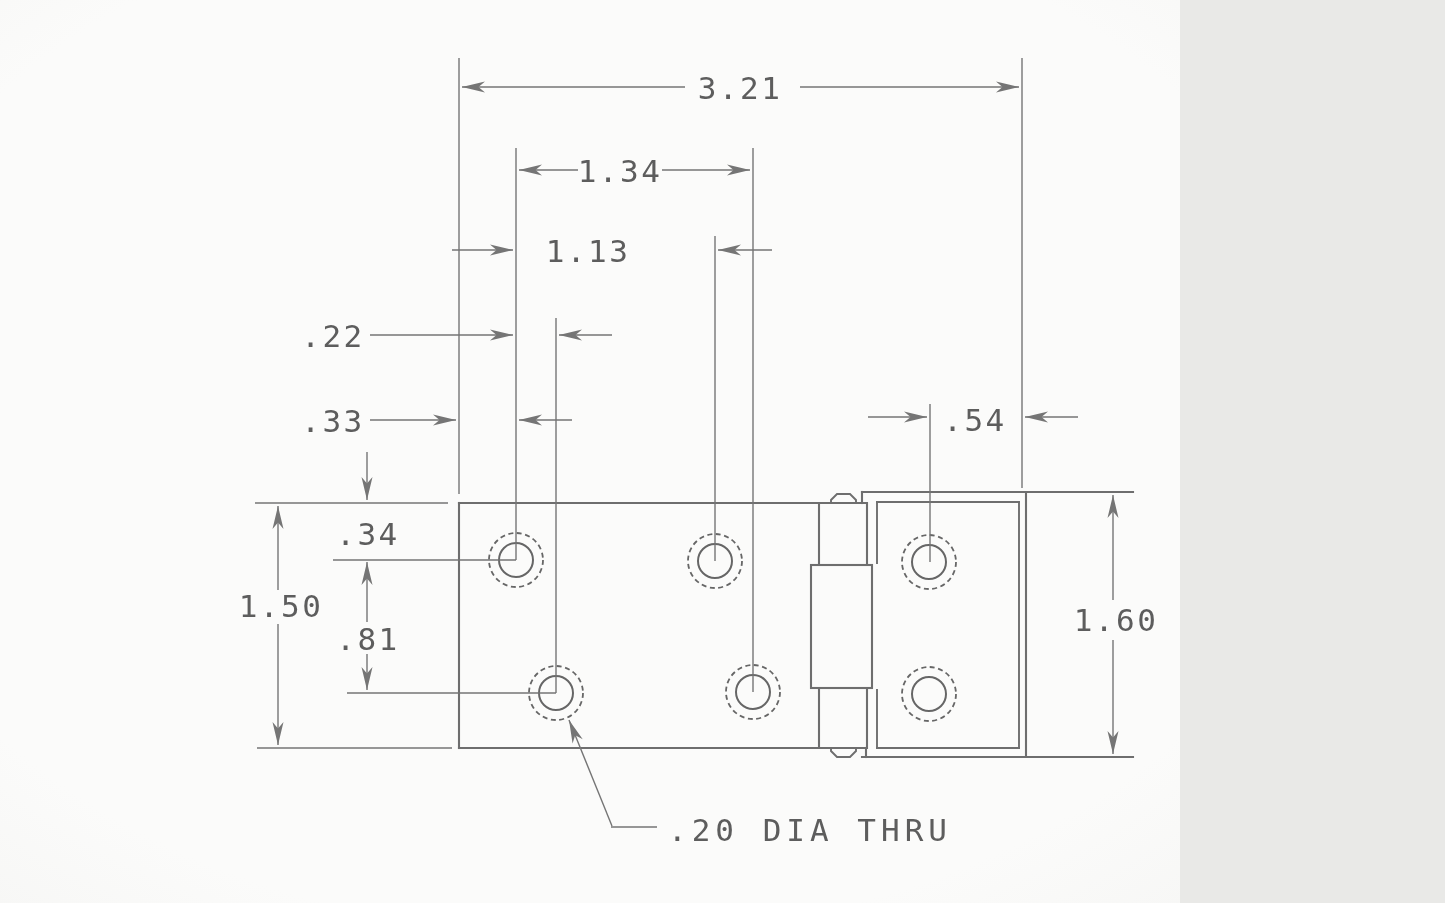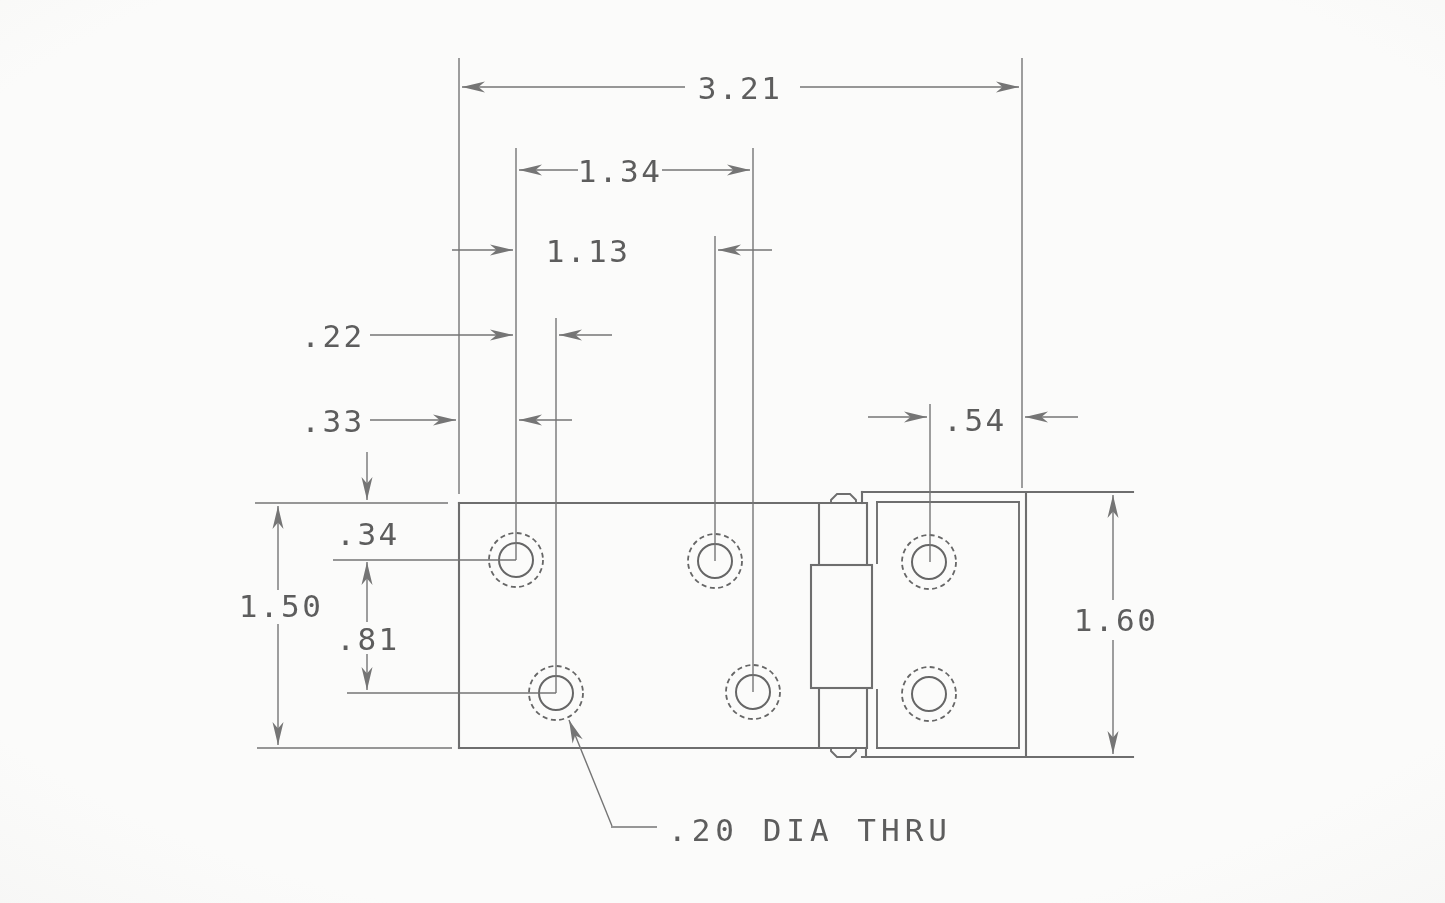--- a/index.html
+++ b/index.html
@@ -1,18 +1,18 @@
 <!DOCTYPE html>
 <html><head>
 <meta charset="utf-8">
 <style>
   html,body{margin:0;padding:0;background:#e9e9e7;}
   .canvas{
     position:relative;
-    width:1445px;height:903px;
+    width:1180px;height:903px;
     background:radial-gradient(115% 105% at 50% 46%, #fbfbfa 55%, #ededeb 100%);
     overflow:hidden;
     font-family:"DejaVu Sans Mono", monospace;
     text-align:right;
   }
   svg{position:absolute;left:0;top:0;}
   .part{stroke:#6e6e6e;stroke-width:2.1;fill:none;stroke-linecap:square;}
   .inner{stroke:#6e6e6e;stroke-width:1.9;fill:none;stroke-linecap:square;}
   .dim{stroke:#757575;stroke-width:1.4;fill:none;stroke-linecap:butt;}
   .holeIn{stroke:#666666;stroke-width:2;fill:none;}

